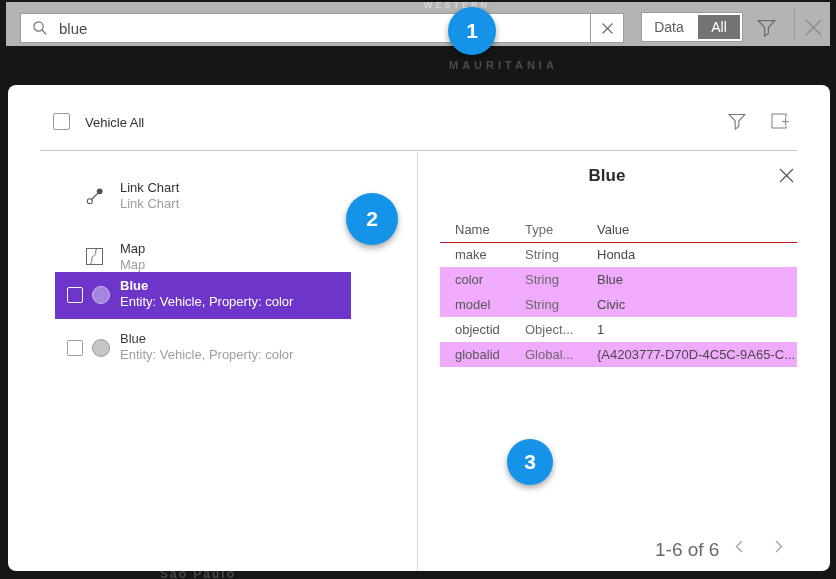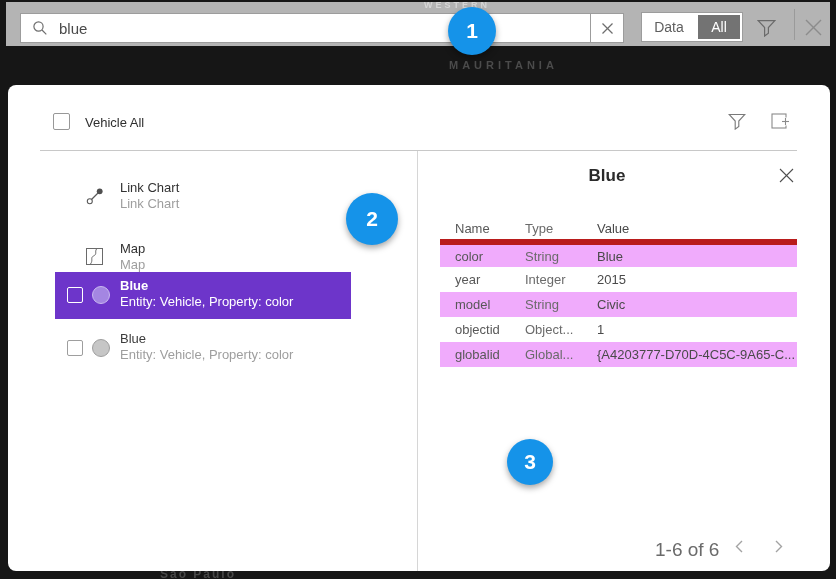--- a/index.html
+++ b/index.html
@@ -79,21 +79,21 @@
   .item-3 .li-sub { color:#fff; }
   .item-4 .li-title { color:#3c3c3c; }
 
   
   .details-title {
     position:absolute; left:409px; top:81px; width:380px; text-align:center;
     font-size:17px; font-weight:600; color:#2b2b2b;
   }
   .details-close { left:769px; top:81px; width:19px; height:19px; }
   .prop-table { position:absolute; left:432px; top:133px; width:357px; font-size:13px; border-collapse:collapse; table-layout:fixed; }
-  .prop-table th { font-weight:normal; color:#4a4a4a; text-align:left; height:24px; border-bottom:6px solid #b91c1c; }
+  .prop-table th { font-weight:normal; color:#4a4a4a; text-align:left; height:24px; border-bottom:1px solid #b91c1c; }
   .prop-table td { height:25px; }
   .prop-table th:nth-child(1), .prop-table td:nth-child(1) { width:85px; padding-left:15px; color:#585858; }
   .prop-table th:nth-child(2), .prop-table td:nth-child(2) { width:72px; color:#6a6a6a; }
   .prop-table td:nth-child(3) { color:#4a4a4a; white-space:nowrap; overflow:hidden; }
   .prop-table th:nth-child(3) { color:#4a4a4a; }
   .prop-table tr.alt td { background:#f0abfc; }
   .pagination-label { position:absolute; left:647px; top:454px; font-size:19px; color:#6a6a6a; }
   .pg-prev { left:722px; top:452px; width:18px; height:18px; }
   .pg-next { left:762px; top:452px; width:18px; height:18px; }
 </style>
@@ -215,30 +215,30 @@
 
     <table class="prop-table">
       <thead>
         <tr>
           <th>Name</th>
           <th>Type</th>
           <th>Value</th>
         </tr>
       </thead>
       <tbody>
+        <tr>
+          <td>make</td>
+          <td>String</td>
+          <td>Honda</td>
+        </tr>
         <tr class="alt">
           <td>color</td>
           <td>String</td>
           <td>Blue</td>
         </tr>
-        <tr>
-          <td>year</td>
-          <td>Integer</td>
-          <td>2015</td>
-        </tr>
         <tr class="alt">
           <td>model</td>
           <td>String</td>
           <td>Civic</td>
         </tr>
         <tr>
           <td>objectid</td>
           <td>Object...</td>
           <td>1</td>
         </tr>

